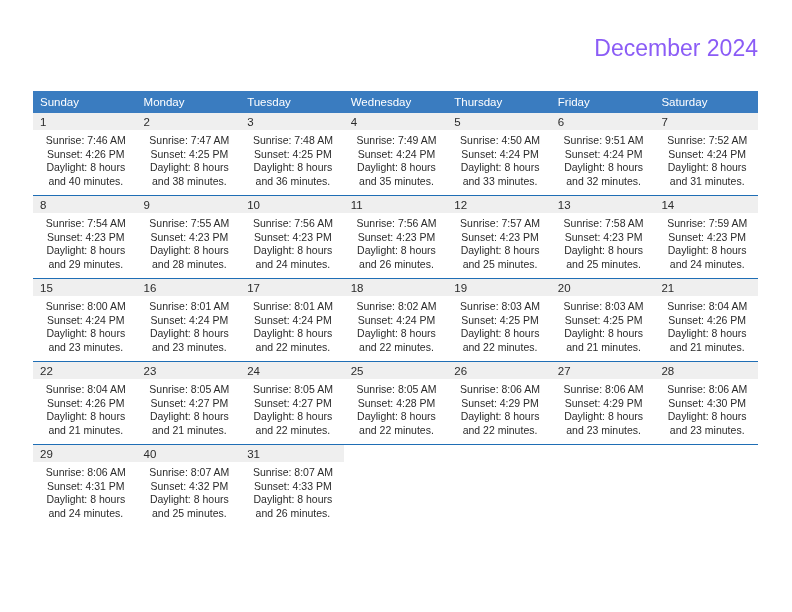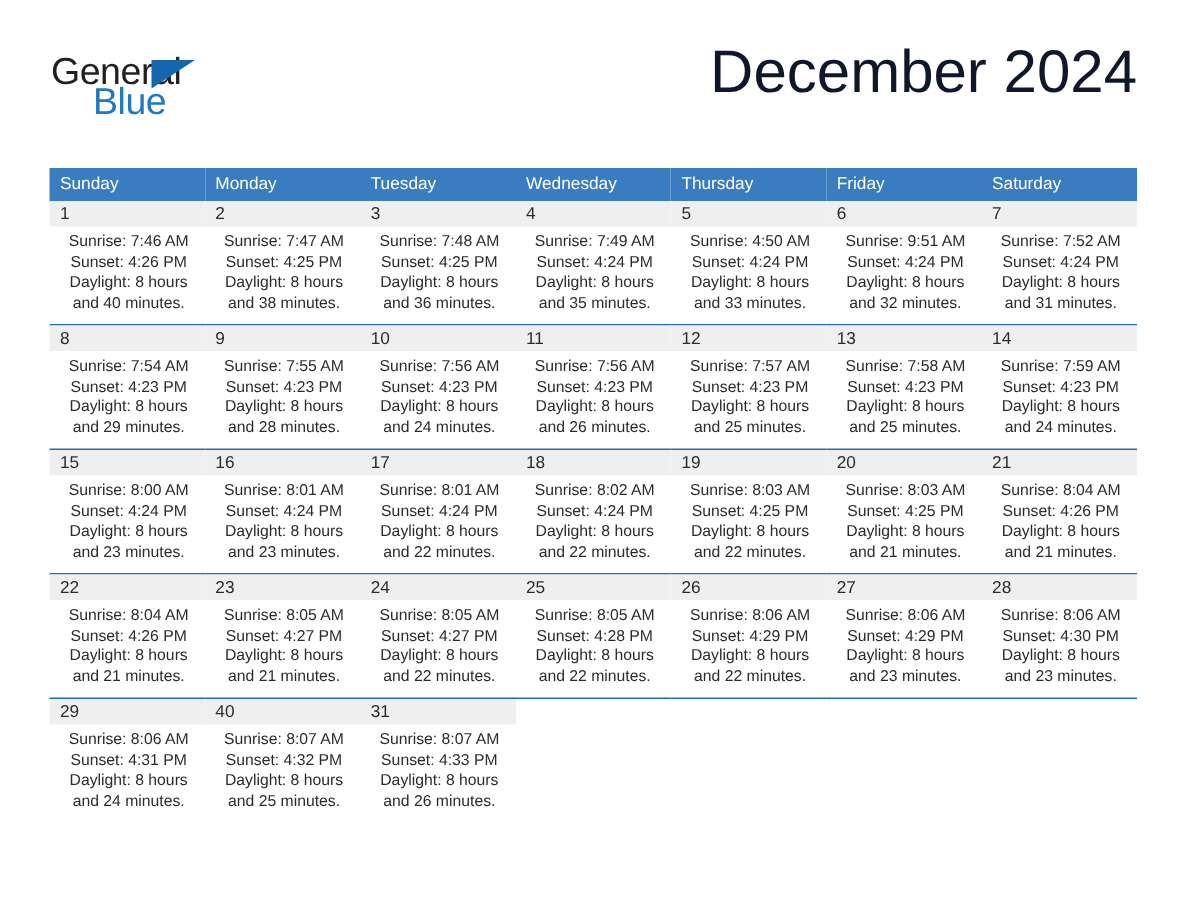--- a/index.html
+++ b/index.html
@@ -66,38 +66,38 @@
     border-bottom: 19px solid transparent;
   }
 
   .title-block {
     position: absolute;
     right: 0;
     top: 0;
     text-align: right;
   }
   .title-month {
-    font-size: 40px;
-    color: #0f172a;
+    font-size: 23px;
+    color: #8b5cf6;
     line-height: 36px;
     white-space: nowrap;
   }
   .title-location {
     font-size: 14.5px;
     color: #1a1a1a;
     line-height: 20px;
     margin-top: 4px;
     white-space: nowrap;
   }
 
   
   .calendar {
     position: absolute;
     left: 33px;
-    top: 112px;
+    top: 91px;
     width: 725px;
     border-collapse: collapse;
     table-layout: fixed;
   }
 
   .calendar th {
     background: #3a7cc0;
     color: #ffffff;
     font-size: 11.5px;
     font-weight: normal;
@@ -145,25 +145,20 @@
     white-space: nowrap;
   }
 </style>
 </head>
 <body>
 
 <div class="page">
 
   <div class="header">
 
-    <div class="logo">
-      <span class="logo-general">General</span>
-      <span class="logo-triangle"></span>
-      <span class="logo-blue">Blue</span>
-    </div>
 
     <div class="title-block">
       <div class="title-month">December 2024</div>
     </div>
 
   </div>
 
   <table class="calendar">
     <thead>
       <tr>

